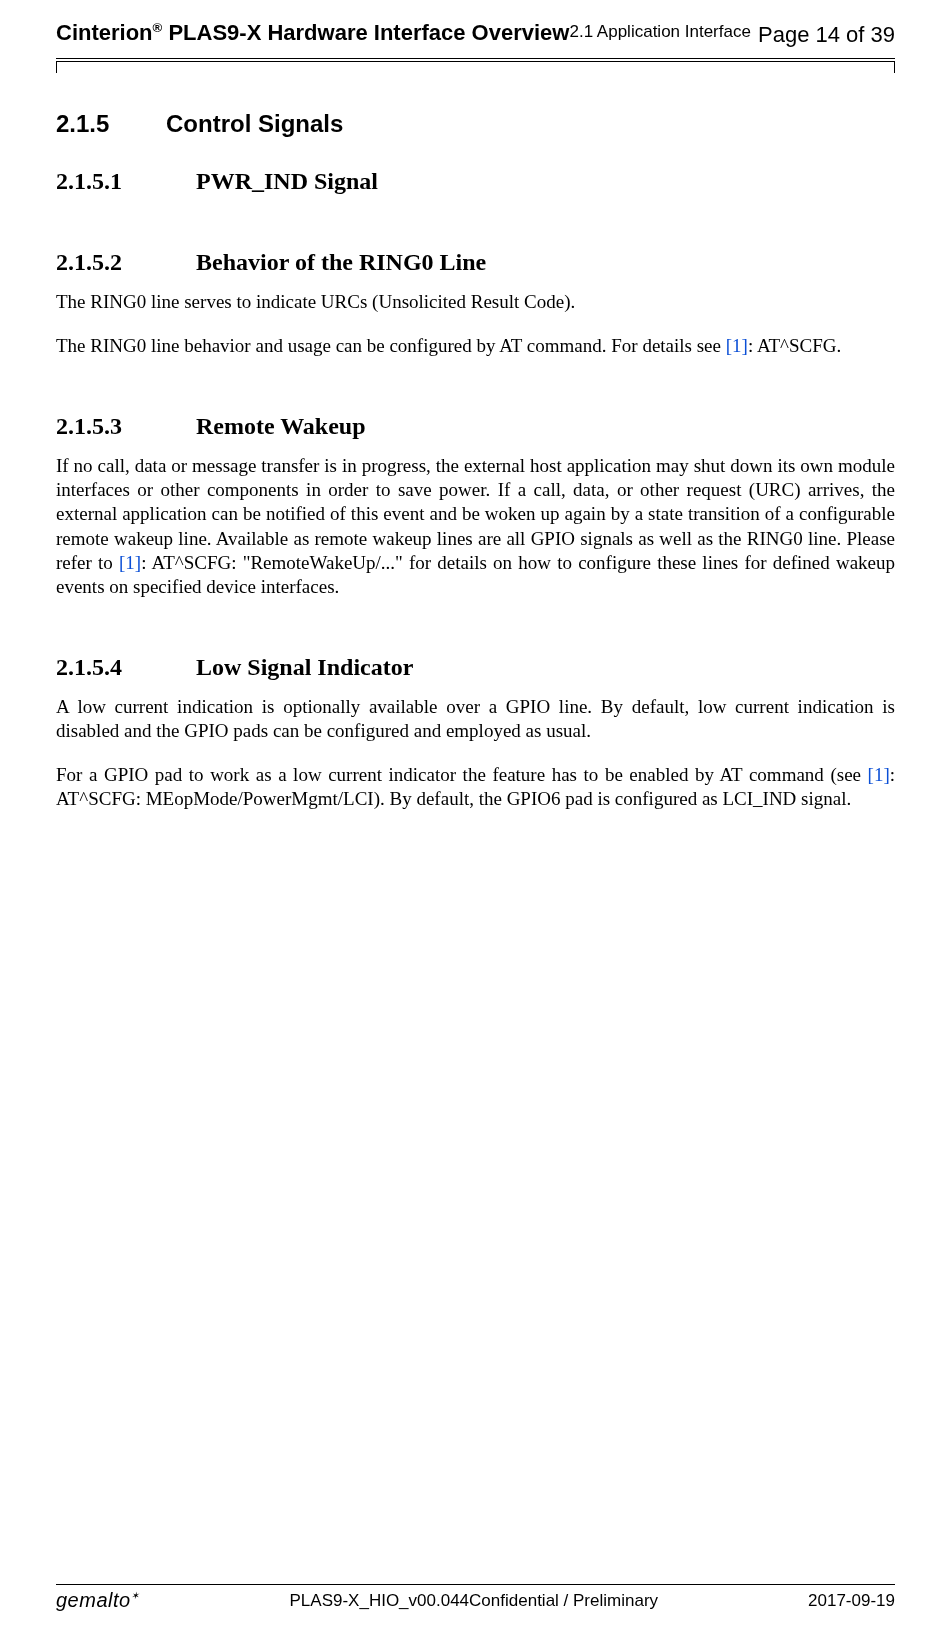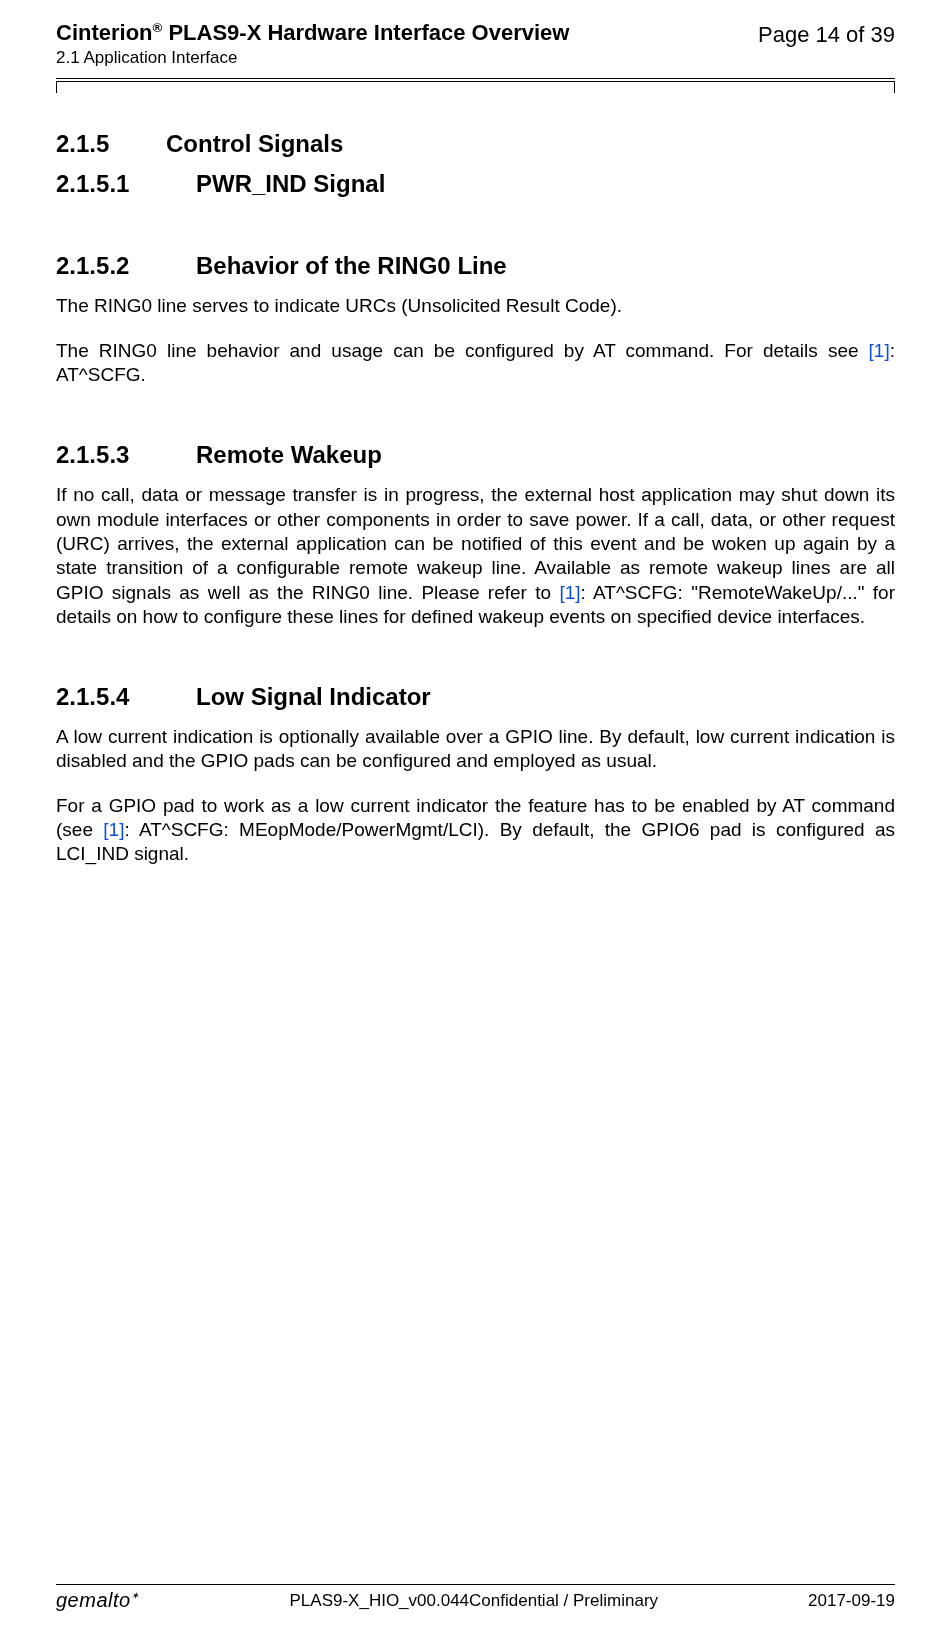--- a/index.html
+++ b/index.html
@@ -12,21 +12,21 @@
     padding: 0 56px;
   }
   .header {
     display: flex;
     justify-content: space-between;
     align-items: flex-start;
     padding-top: 20px;
   }
   .header-left {
     display: flex;
-    flex-direction: column;
+    flex-direction: row;
   }
   .doc-title {
     font-size: 22px;
     font-weight: bold;
   }
   .doc-section {
     font-size: 17px;
     margin-top: 2px;
   }
   .page-num {
@@ -52,34 +52,34 @@
     width: 1px;
     height: 12px;
     background: #000;
   }
   .tick.left { left: 0; }
   .tick.right { right: 0; }
   .content { padding-top: 48px; }
   h2.sec {
     font-size: 24px;
     font-weight: bold;
-    margin-bottom: 12px;
+    margin-bottom: 30px;
   }
   h3.sub {
     font-size: 24px;
     font-weight: bold;
     margin-bottom: 14px;
   }
   p.body {
     font-size: 19px;
     line-height: 1.28;
     margin-bottom: 20px;
     text-align: justify;
   }
-  .block { margin-bottom: 54px; }
+  .block { margin-bottom: 54px; font-family: Liberation Serif, serif; }
   .ref { color: #0b4fd6; }
   .footer {
     position: absolute;
     left: 56px;
     right: 56px;
     bottom: 26px;
   }
   .footer-line {
     border-top: 1px solid #000;
     margin-bottom: 6px;

